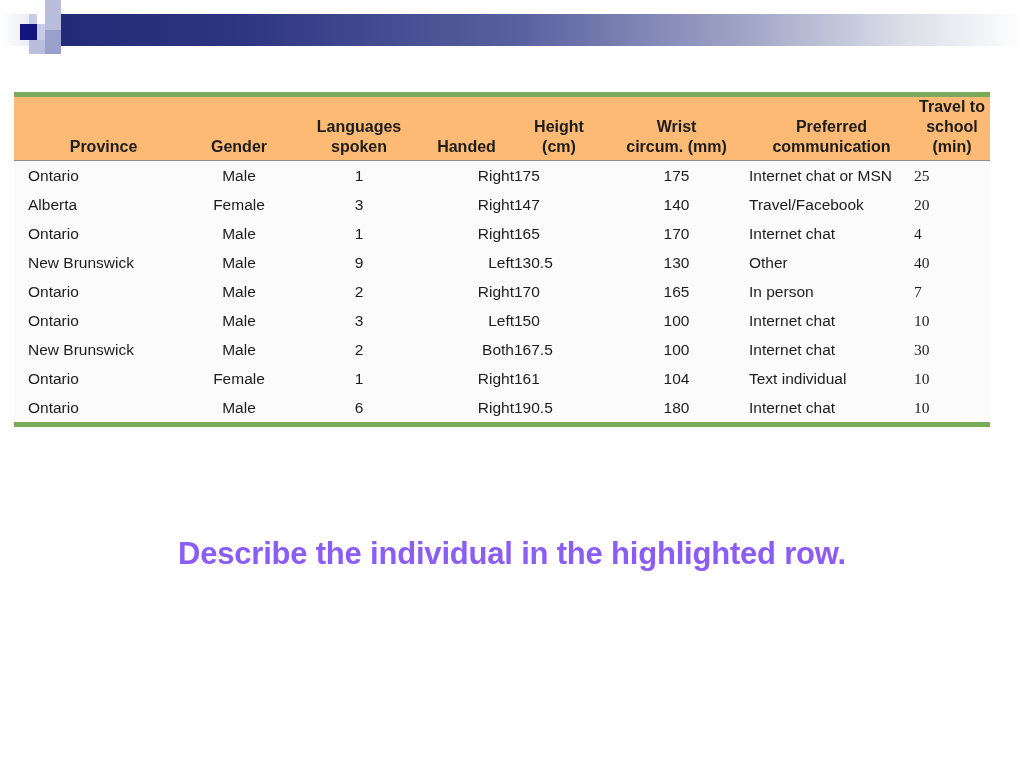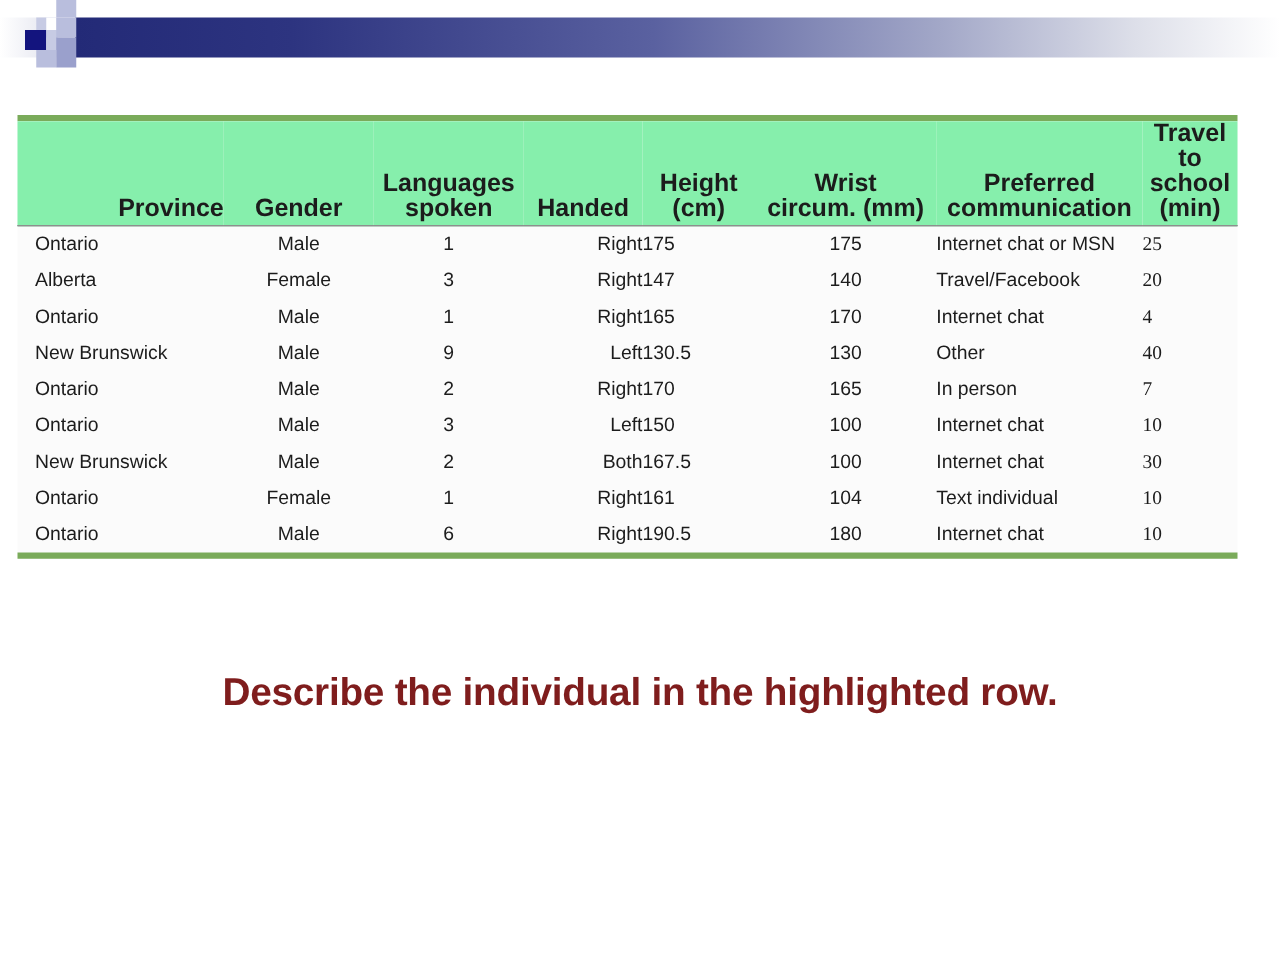--- a/index.html
+++ b/index.html
@@ -46,27 +46,27 @@
     left: 14px; top: 92px;
     width: 976px;
   }
   table.data {
     border-collapse: collapse;
     width: 976px;
     table-layout: fixed;
     background: #fbfbfb;
   }
   table.data thead th {
-    font-size: 20px;
+    font-size: 16px;
     font-weight: bold;
     color: #1c1c1c;
     padding: 0;
     vertical-align: bottom;
     line-height: 20px;
-    background: #86efac;
+    background: #fdba74;
     border-bottom: 1px solid #8e8e8e;
     height: 58px;
     padding-bottom: 3px;
   }
   table.data tbody td {
     font-size: 15.5px;
     color: #1c1c1c;
     line-height: 18px;
     padding: 6px 0 5px 0;
     background: transparent;
@@ -76,21 +76,21 @@
 
   .col-province { text-align: left;  padding-left: 14px !important; }
   .col-gender   { text-align: center; }
   .col-lang     { text-align: center; }
   .col-handed   { text-align: right; }
   .col-height   { text-align: left; }
   .col-wrist    { text-align: center; }
   .col-pref     { text-align: left; }
   .col-travel   { text-align: left; padding-right: 18px !important; font-family: Liberation Serif, serif; }
 
-  .th-province { text-align: right; padding-left: 14px !important; }
+  .th-province { text-align: center; padding-left: 14px !important; }
   .th-gender   { text-align: center; }
   .th-lang     { text-align: center; }
   .th-handed   { text-align: center; }
   .th-height   { text-align: center; }
   .th-wrist    { text-align: center; }
   .th-pref     { text-align: center; }
   .th-travel   { text-align: center; }
 
   .rule-top, .rule-bottom {
     width: 976px;
@@ -101,21 +101,21 @@
   .rule-bottom { margin-top: 0; }
 
   
   #caption {
     position: absolute;
     left: 0; top: 536px;
     width: 1024px;
     text-align: center;
     font-size: 31px;
     font-weight: bold;
-    color: #7f1d1d;
+    color: #8b5cf6;
     letter-spacing: -0.2px;
   }
 </style>
 </head>
 <body>
 
 <div id="banner">
   <div id="banner-fade-left"></div>
   <div id="banner-bar"></div>
 

